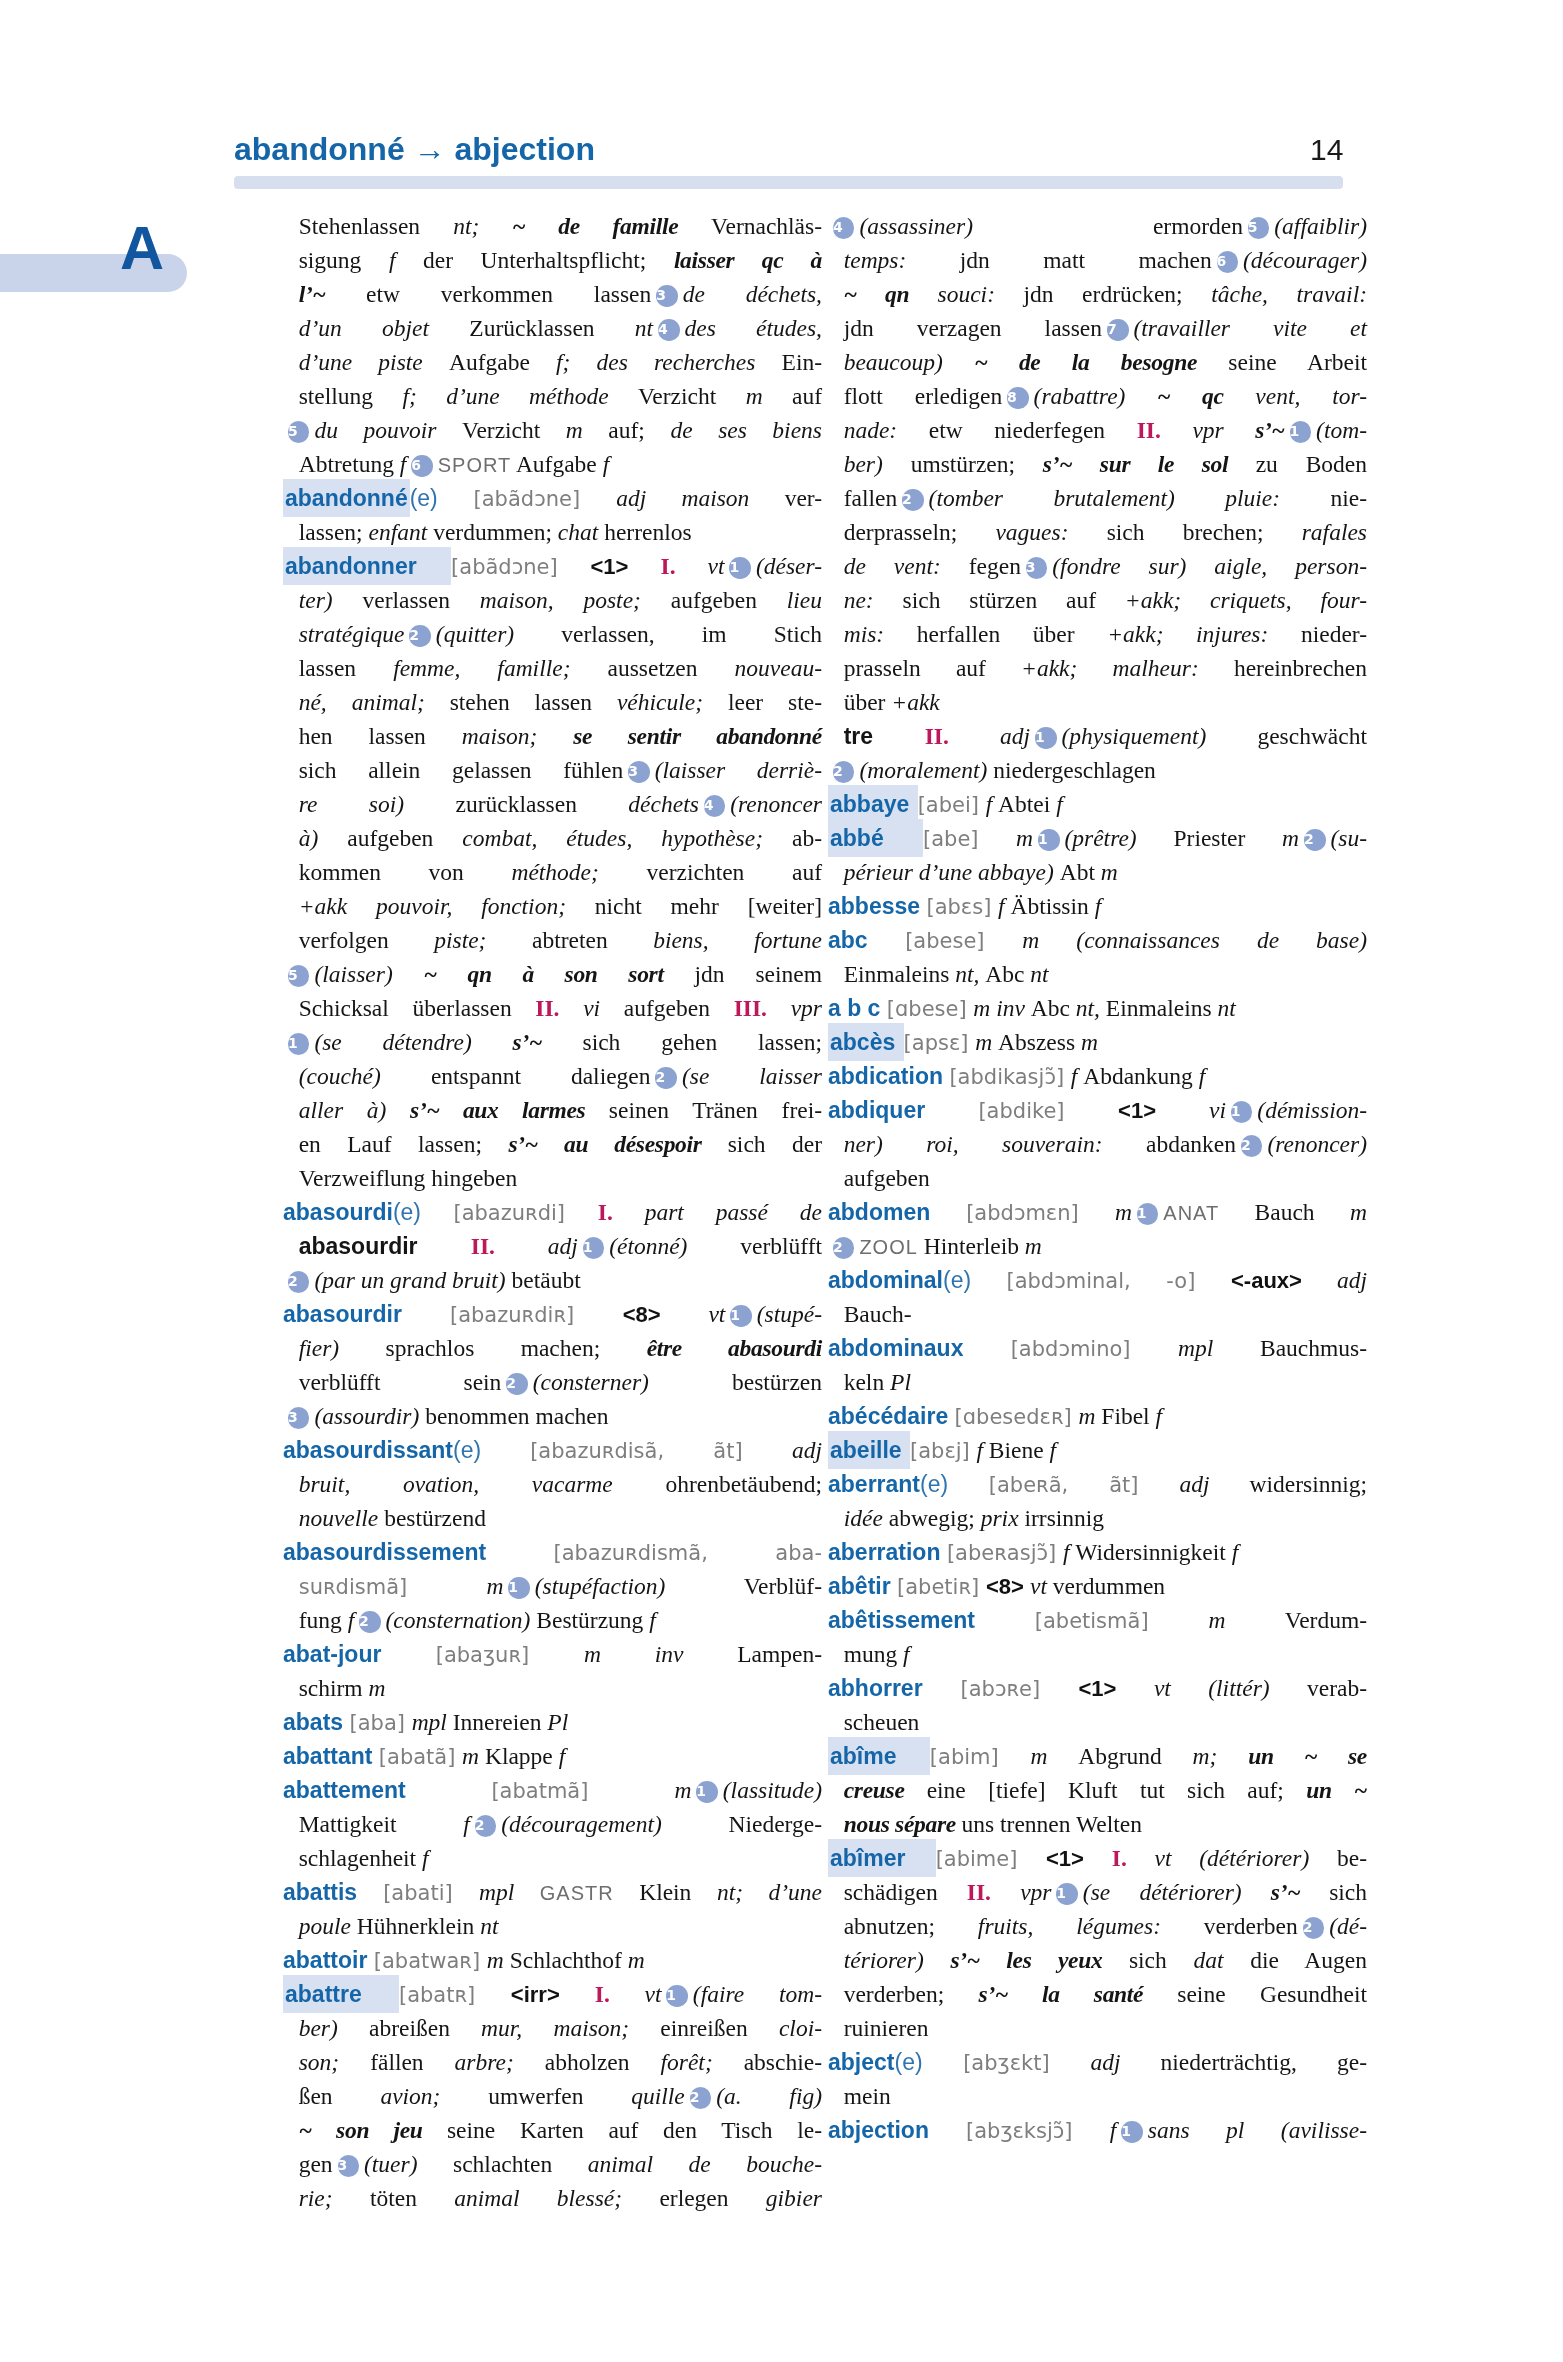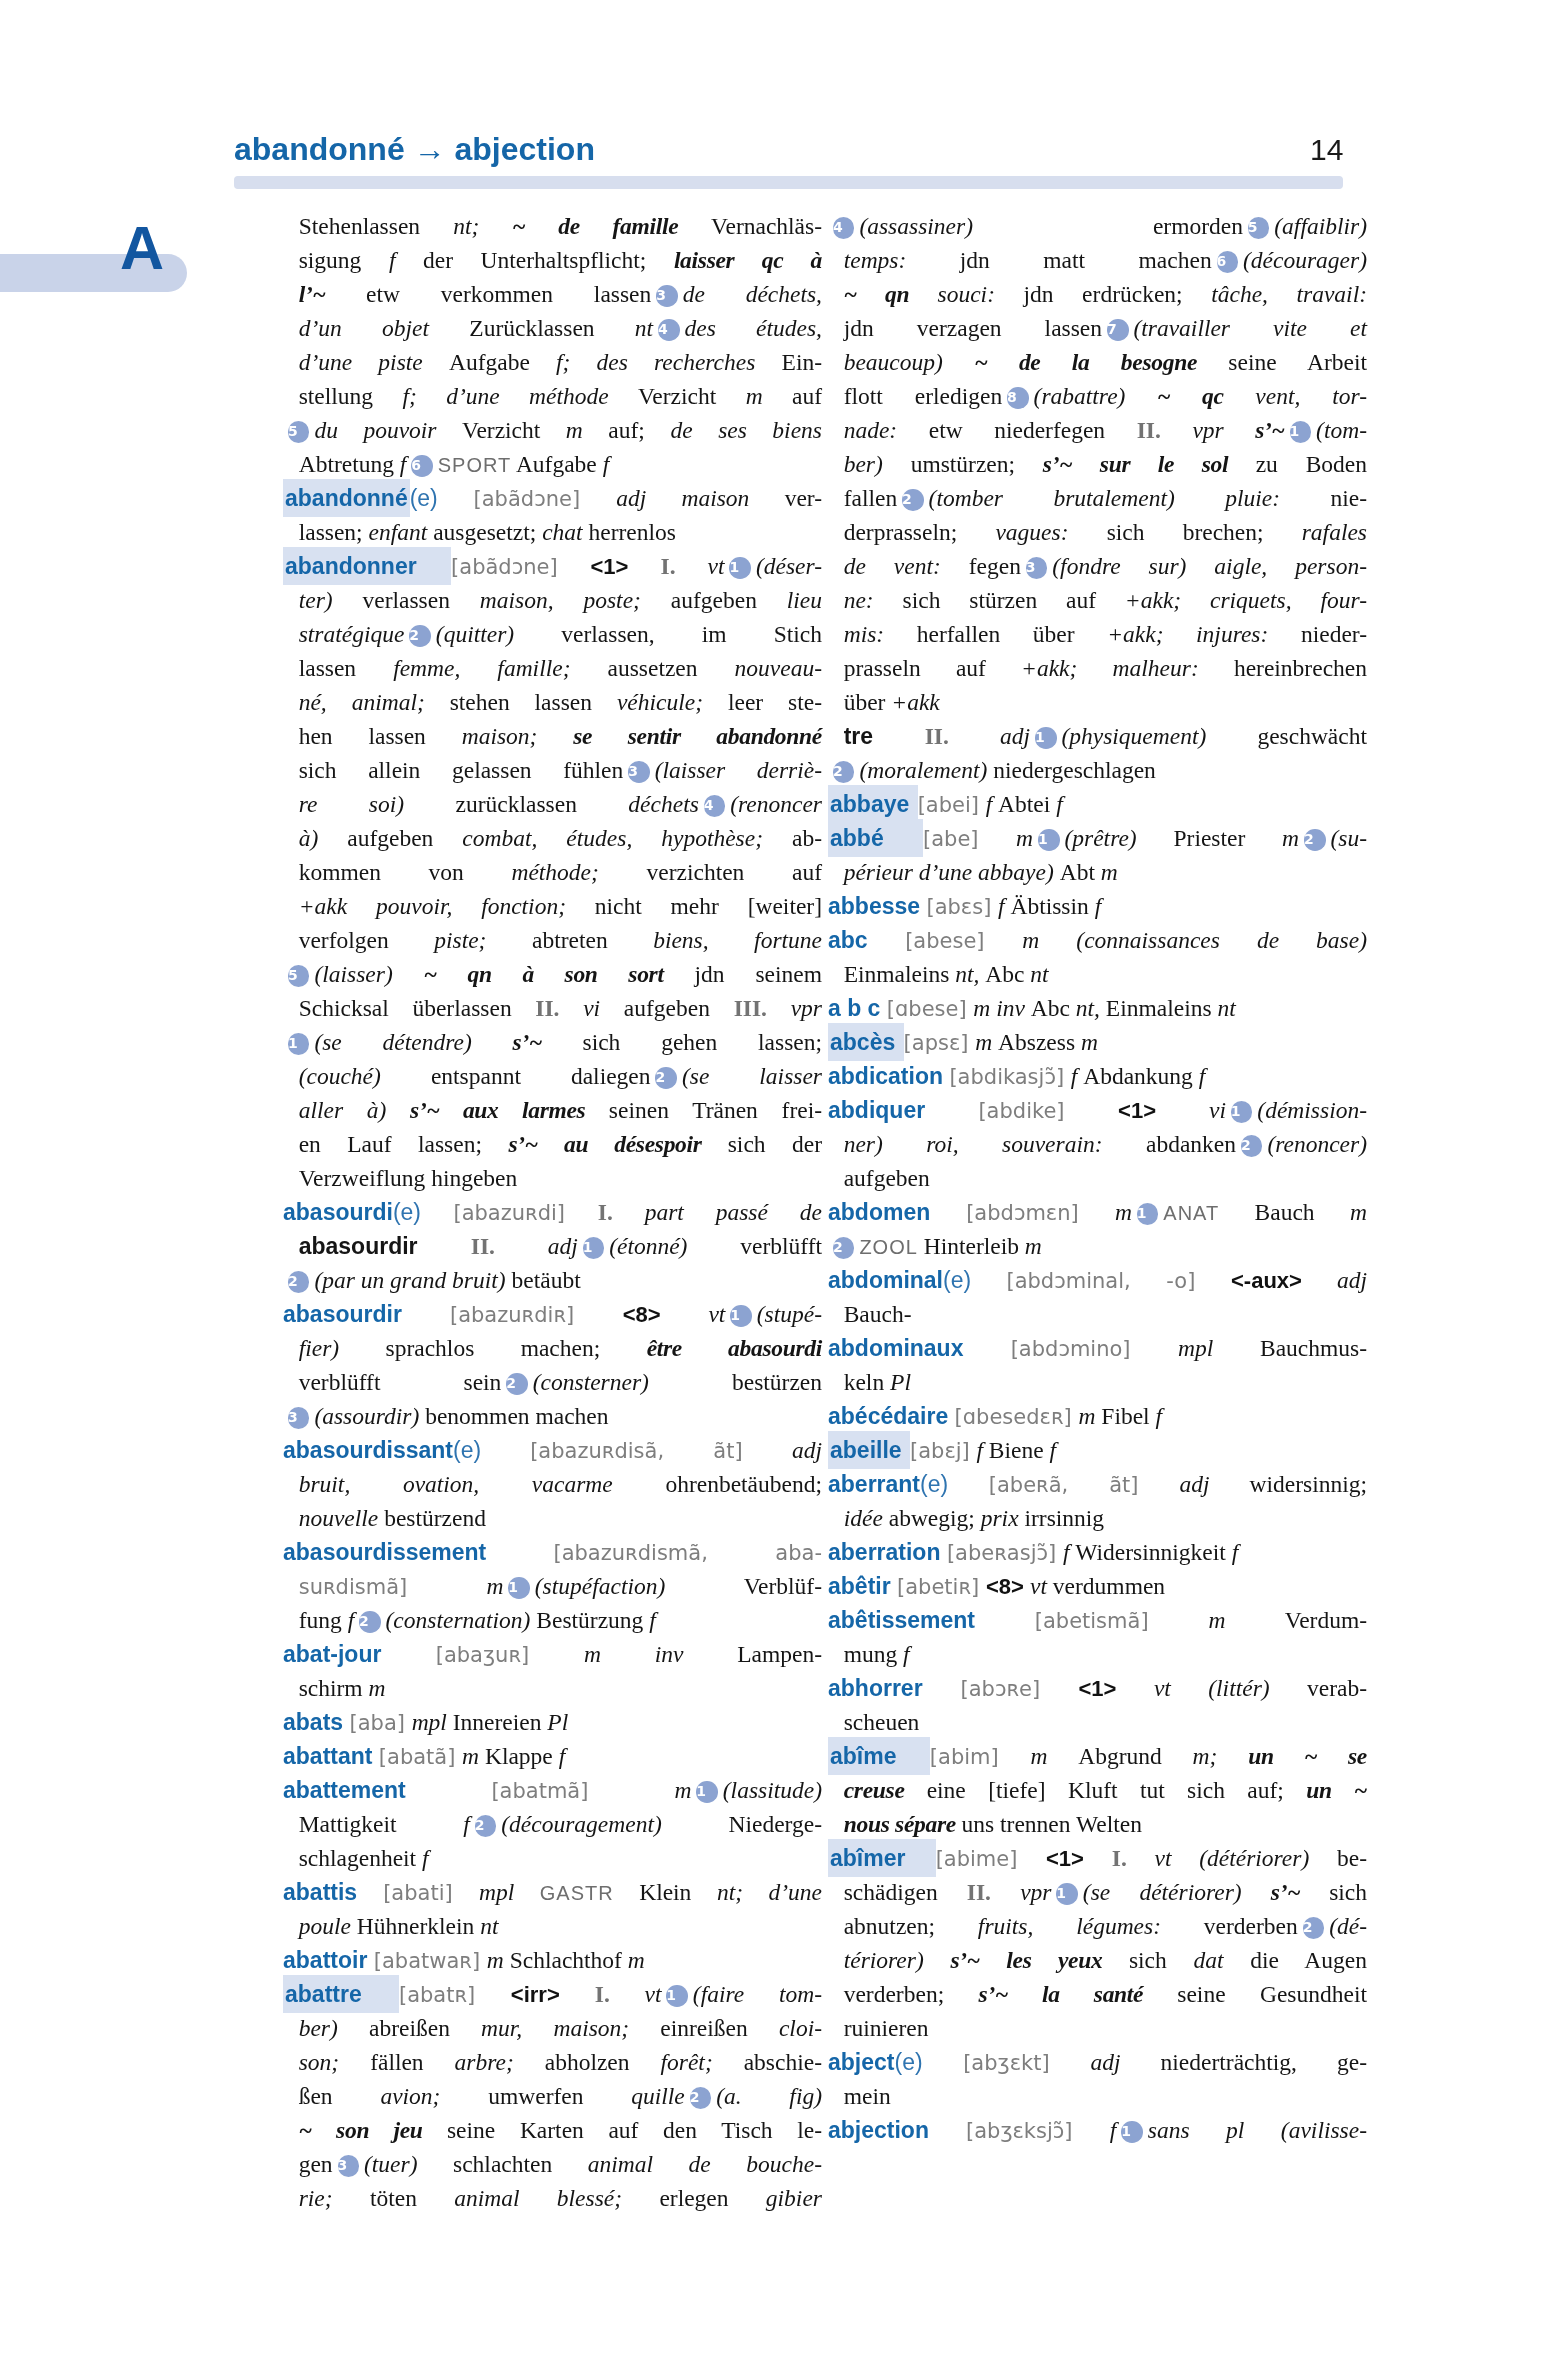--- a/index.html
+++ b/index.html
@@ -24,21 +24,21 @@
   .ln.end{text-align:left;text-align-last:left;}
   .s-p{}
   .s-i{font-style:italic;}
   .s-bi{font-style:italic;font-weight:bold;letter-spacing:-0.3px;}
   .s-bb{font-family:"Liberation Sans",sans-serif;font-weight:bold;font-size:23px;}
   .s-hw{font-family:"Liberation Sans",sans-serif;font-weight:bold;font-size:23px;color:#1566a8;}
   .s-hl{font-family:"Liberation Sans",sans-serif;font-weight:bold;font-size:23px;color:#1566a8;
         background:#d8e1f1;padding:6px 2px;}
   .s-he{font-family:"Liberation Sans",sans-serif;font-size:23px;color:#2f74b0;}
   .s-ph{font-family:"DejaVu Sans",sans-serif;font-size:21px;color:#7e7e7e;}
-  .s-r{font-weight:bold;color:#737373;}
+  .s-r{font-weight:bold;color:#be185d;}
   .s-a{font-family:"Liberation Sans",sans-serif;font-weight:bold;font-size:22px;color:#111;}
   .s-sc{font-family:"Liberation Sans",sans-serif;font-size:20px;color:#6e6e6e;letter-spacing:1px;}
   .circ{display:inline-block;width:21.6px;height:21.6px;border-radius:10.8px;background:#8ca3d1;
         color:#fff;font-family:"DejaVu Sans",sans-serif;font-size:14px;font-weight:bold;
         line-height:21.6px;text-align:center;vertical-align:2px;margin:0 4.9px;}
 </style>
 </head>
 <body>
 
 <div class="page">
@@ -50,21 +50,21 @@
   <div class="col" id="col-left">
       <div class="ln ind"><span class="s-p">Stehenlassen </span><span class="s-i">nt; </span><span class="s-bi">~ de famille </span><span class="s-p">Vernachläs-</span></div>
       <div class="ln ind"><span class="s-p">sigung </span><span class="s-i">f </span><span class="s-p">der Unterhaltspflicht; </span><span class="s-bi">laisser qc à</span></div>
       <div class="ln ind"><span class="s-bi">l’~ </span><span class="s-p">etw verkommen lassen</span><span class="circ">3</span><span class="s-i">de déchets,</span></div>
       <div class="ln ind"><span class="s-i">d’un objet </span><span class="s-p">Zurücklassen </span><span class="s-i">nt</span><span class="circ">4</span><span class="s-i">des études,</span></div>
       <div class="ln ind"><span class="s-i">d’une piste </span><span class="s-p">Aufgabe </span><span class="s-i">f; des recherches </span><span class="s-p">Ein-</span></div>
       <div class="ln ind"><span class="s-p">stellung </span><span class="s-i">f; d’une méthode </span><span class="s-p">Verzicht </span><span class="s-i">m </span><span class="s-p">auf</span></div>
       <div class="ln"><span class="circ">5</span><span class="s-i">du pouvoir </span><span class="s-p">Verzicht </span><span class="s-i">m </span><span class="s-p">auf; </span><span class="s-i">de ses biens</span></div>
       <div class="ln ind end"><span class="s-p">Abtretung </span><span class="s-i">f</span><span class="circ">6</span><span class="s-sc">SPORT</span><span class="s-p"> Aufgabe </span><span class="s-i">f</span></div>
       <div class="ln"><span class="s-hl">abandonné</span><span class="s-he">(e) </span><span class="s-ph">[abãdɔne] </span><span class="s-i">adj maison </span><span class="s-p">ver-</span></div>
-      <div class="ln ind end"><span class="s-p">lassen; </span><span class="s-i">enfant </span><span class="s-p">ausgesetzt; </span><span class="s-i">chat </span><span class="s-p">herrenlos</span></div>
+      <div class="ln ind end"><span class="s-p">lassen; </span><span class="s-i">enfant </span><span class="s-p">verdummen; </span><span class="s-i">chat </span><span class="s-p">herrenlos</span></div>
       <div class="ln"><span class="s-hl">abandonner </span><span class="s-ph">[abãdɔne] </span><span class="s-a">&lt;1&gt; </span><span class="s-r">I. </span><span class="s-i">vt</span><span class="circ">1</span><span class="s-i">(déser-</span></div>
       <div class="ln ind"><span class="s-i">ter) </span><span class="s-p">verlassen </span><span class="s-i">maison, poste; </span><span class="s-p">aufgeben </span><span class="s-i">lieu</span></div>
       <div class="ln ind"><span class="s-i">stratégique</span><span class="circ">2</span><span class="s-i">(quitter) </span><span class="s-p">verlassen, im Stich</span></div>
       <div class="ln ind"><span class="s-p">lassen </span><span class="s-i">femme, famille; </span><span class="s-p">aussetzen </span><span class="s-i">nouveau-</span></div>
       <div class="ln ind"><span class="s-i">né, animal; </span><span class="s-p">stehen lassen </span><span class="s-i">véhicule; </span><span class="s-p">leer ste-</span></div>
       <div class="ln ind"><span class="s-p">hen lassen </span><span class="s-i">maison; </span><span class="s-bi">se sentir abandonné</span></div>
       <div class="ln ind"><span class="s-p">sich allein gelassen fühlen</span><span class="circ">3</span><span class="s-i">(laisser derriè-</span></div>
       <div class="ln ind"><span class="s-i">re soi) </span><span class="s-p">zurücklassen </span><span class="s-i">déchets</span><span class="circ">4</span><span class="s-i">(renoncer</span></div>
       <div class="ln ind"><span class="s-i">à) </span><span class="s-p">aufgeben </span><span class="s-i">combat, études, hypothèse; </span><span class="s-p">ab-</span></div>
       <div class="ln ind"><span class="s-p">kommen von </span><span class="s-i">méthode; </span><span class="s-p">verzichten auf</span></div>

